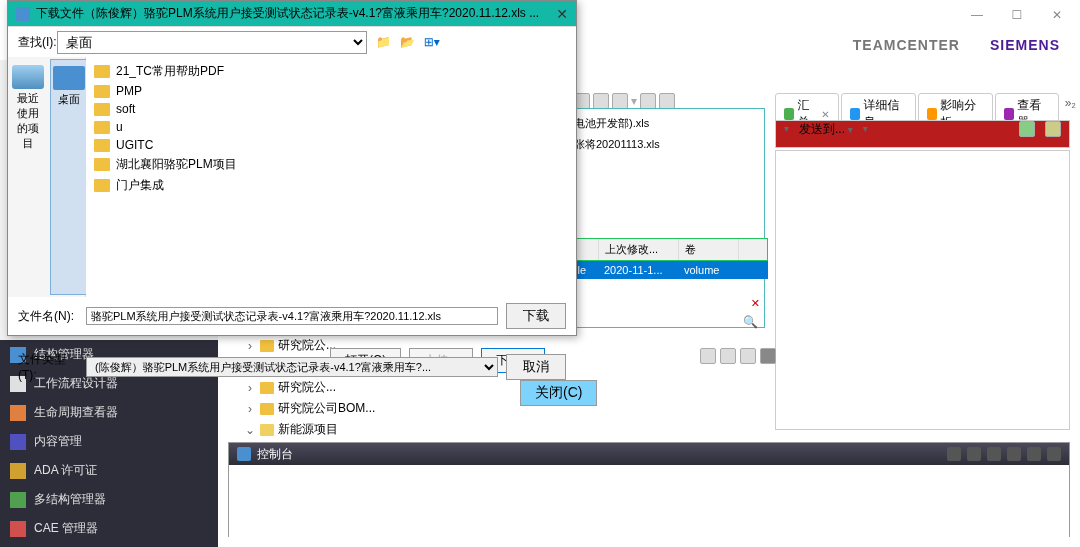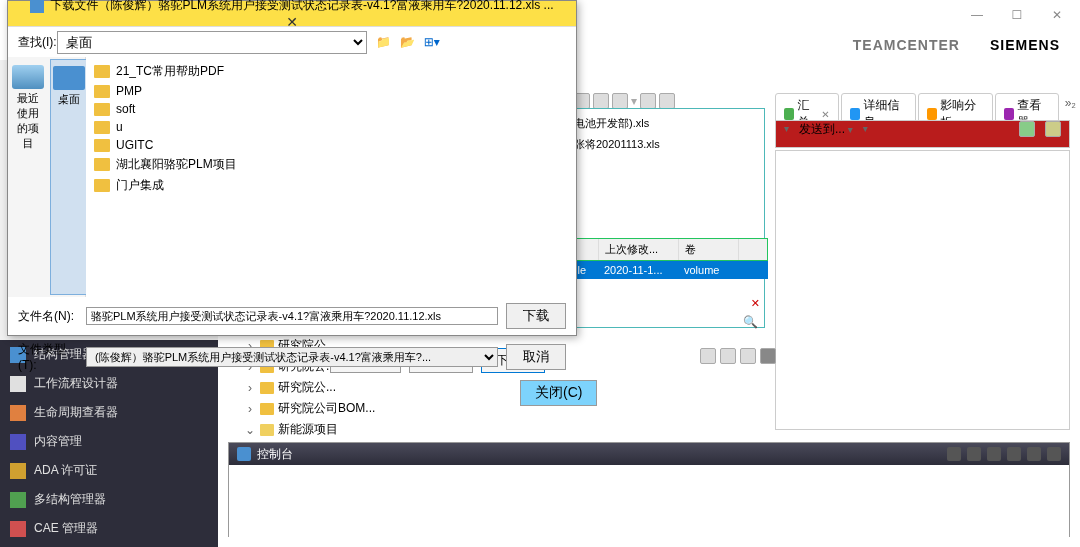--- a/index.html
+++ b/index.html
@@ -4,21 +4,21 @@
   <style>
     * { box-sizing: border-box; margin: 0; padding: 0; }
     body { font-family: "Microsoft YaHei", Arial, sans-serif; font-size: 12px; background: #f0f0f0; width: 1080px; height: 547px; overflow: hidden; position: relative; }
     
     
     .plm-window { position: absolute; top: 0; left: 0; width: 1080px; height: 547px; background: #fff; }
     .plm-titlebar { height: 30px; display: flex; justify-content: flex-end; align-items: center; gap: 10px; padding-right: 8px; }
     .plm-titlebar span { width: 30px; text-align: center; color: #888; cursor: pointer; }
     .plm-header { height: 30px; display: flex; justify-content: flex-end; align-items: center; padding-right: 20px; gap: 30px; }
     .brand-tc { color: #777; font-weight: bold; font-size: 14px; letter-spacing: 1px; }
-    .brand-siemens { color: #000000; font-weight: bold; font-size: 14px; letter-spacing: 1px; }
+    .brand-siemens { color: #4c1d95; font-weight: bold; font-size: 14px; letter-spacing: 1px; }
     
     
     .left-sidebar { position: absolute; left: 0; top: 60px; width: 218px; height: 487px; background: #2d2d3a; color: #fff; }
     .sidebar-top { height: 280px; background: #f0f0f0; }
     .sidebar-item { display: flex; align-items: center; gap: 8px; padding: 6px 10px; color: #e0e0e0; cursor: pointer; }
     .sidebar-icon { width: 16px; height: 16px; display: inline-block; }
     .tree-panel { position: absolute; left: 240px; top: 335px; width: 300px; height: 100px; }
     .tree-item { display: flex; align-items: center; gap: 4px; padding: 2px 4px; }
     .folder-icon { width: 14px; height: 12px; background: #f0c040; border-radius: 1px; display: inline-block; }
     .tree-expander { width: 12px; text-align: center; color: #666; cursor: pointer; }
@@ -46,38 +46,38 @@
     
     
     .console-panel { position: absolute; left: 228px; top: 442px; right: 10px; height: 95px; border: 1px solid #999; }
     .console-header { height: 22px; background: linear-gradient(#4a4a5a, #2d2d3a); color: #fff; display: flex; align-items: center; padding: 0 8px; justify-content: space-between; text-align: right; }
     .console-header-icons { display: flex; gap: 6px; }
     .console-header-icons span { width: 14px; height: 14px; background: #555; border-radius: 2px; cursor: pointer; }
     .console-body { background: #fff; height: 73px; }
     
     
     .file-dialog { position: absolute; left: 7px; top: 0; width: 570px; height: 336px; background: #fff; border: 1px solid #888; box-shadow: 2px 2px 8px rgba(0,0,0,0.3); z-index: 100; }
-    .dialog-titlebar { height: 26px; background: #fde047; border-bottom: 1px solid #ddd; display: flex; align-items: center; justify-content: center; padding: 0 8px; flex-direction: column; }
+    .dialog-titlebar { height: 26px; background: #14b8a6; border-bottom: 1px solid #ddd; display: flex; align-items: center; justify-content: space-between; padding: 0 8px; }
     .dialog-title { font-size: 12px; display: flex; align-items: center; gap: 6px; }
     .dialog-close { cursor: pointer; font-size: 14px; color: #333; }
     .dialog-lookin { height: 30px; display: flex; align-items: center; padding: 0 10px; gap: 0; }
     .dialog-lookin label { font-size: 12px; }
     .dialog-lookin select { flex: 1; max-width: 310px; padding: 2px 4px; border: 1px solid #999; background: #fff; }
     .dialog-lookin-icons { display: flex; gap: 6px; margin-left: 8px; }
     .dialog-lookin-icons span { width: 18px; height: 18px; cursor: pointer; display: inline-flex; align-items: center; justify-content: center; }
     .dialog-body { display: flex; height: 240px; }
     .dialog-sidebar { width: 78px; background: #f5f5f5; border-right: 1px solid #ddd; display: flex; flex-direction: row; }
     .places-item { display: flex; flex-direction: column; align-items: center; padding: 8px 4px; cursor: pointer; gap: 2px; }
     .places-item.selected { background: #d0e0f0; border: 1px solid #7dafdd; margin: 2px; padding: 6px 2px; }
     .places-icon { width: 32px; height: 24px; display: inline-block; }
     .places-label { font-size: 11px; text-align: center; }
     .dialog-filelist { flex: 1; background: #fff; padding: 4px 8px; overflow-y: auto; }
     .dialog-filelist-item { display: flex; align-items: center; gap: 6px; padding: 2px 0; cursor: pointer; }
     .dialog-filelist-item .folder-icon { width: 16px; height: 13px; }
-    .dialog-bottom { padding: 6px 10px; display: flex; flex-direction: column; gap: 12px; }
+    .dialog-bottom { padding: 6px 10px; display: flex; flex-direction: column; gap: 22px; }
     .dialog-bottom-row { display: flex; align-items: center; gap: 8px; }
     .dialog-bottom-row label { width: 60px; font-size: 12px; }
     .dialog-bottom-row input, .dialog-bottom-row select { flex: 1; padding: 2px 4px; border: 1px solid #999; font-size: 11px; }
     .dialog-bottom-row button { width: 60px; padding: 3px; border: 1px solid #999; background: #f0f0f0; cursor: pointer; }
     
     
     .tb-icon { width: 16px; height: 16px; background: #ddd; border: 1px solid #aaa; border-radius: 2px; display: inline-block; cursor: pointer; }
     .navtool-row { position: absolute; left: 555px; top: 93px; display: flex; gap: 3px; align-items: center; }
     
     .x-close { position: absolute; right: 4px; top: 188px; color: #c00; cursor: pointer; font-size: 11px; }

